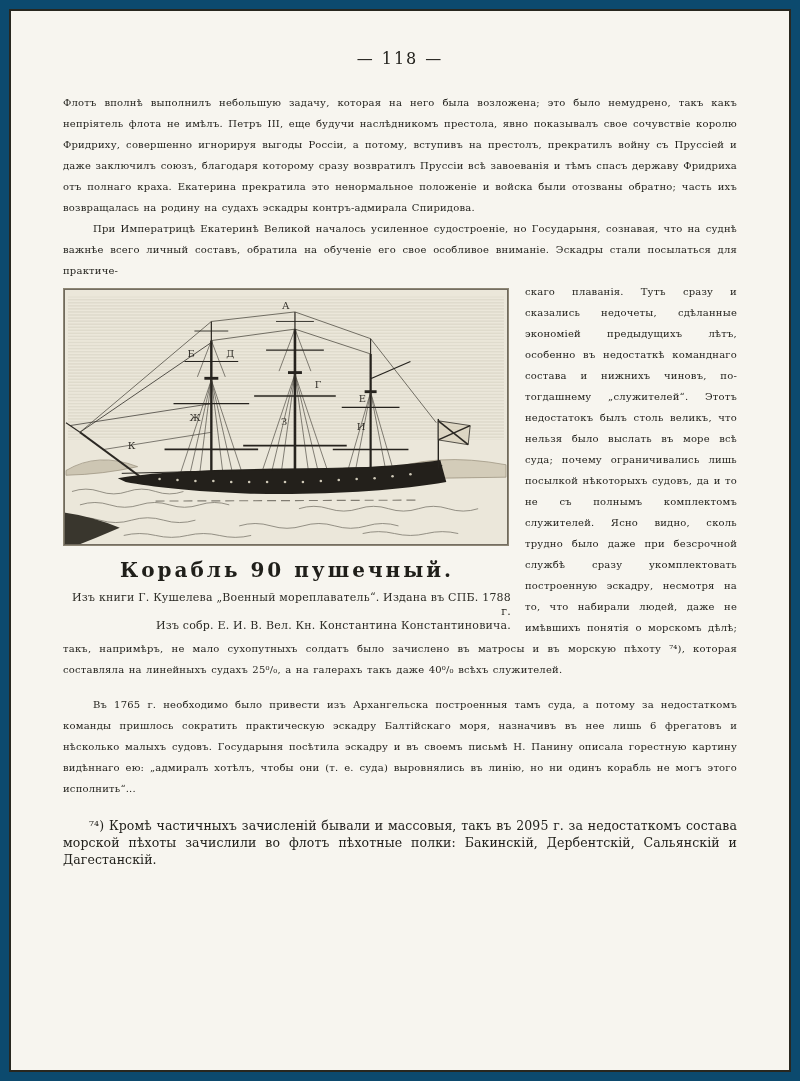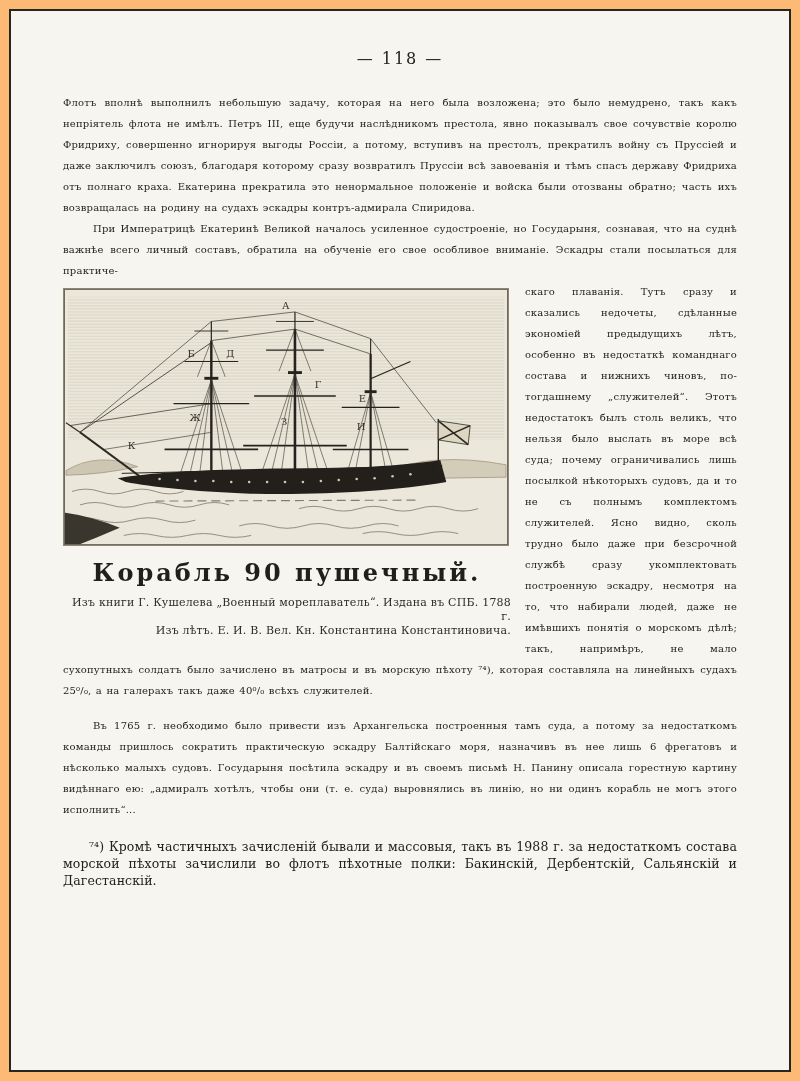--- a/index.html
+++ b/index.html
@@ -5,21 +5,21 @@
   * { margin:0; padding:0; box-sizing:border-box; }
   html,body { width:800px; height:1081px; }
   body {
     background:#fdfdfc;
     font-family:"DejaVu Serif", serif;
     color:#1b1a17;
   }
   .scan-page {
     position:relative;
     width:800px; height:1081px;
-    background:#fdba74;
+    background:#0c4a6e;
     padding:9px;
   }
   .page-frame {
     border:2px solid #28271f;
     height:100%;
     background:#f7f5ef;
     padding:34px 52px 22px 52px;
     overflow:hidden;
   }
   .page-number {
@@ -43,21 +43,21 @@
     width:448px;
     margin:7px 14px 2px 0;
   }
   .plate {
     display:block;
     width:446px; height:258px;
     border:1px solid #8d8675;
     background:#ebe7da;
   }
   .ship-caption {
-    font-size:24px;
+    font-size:20px;
     font-weight:bold;
     letter-spacing:3px;
     text-align:center;
     margin-top:12px;
     color:#201f1a;
   }
   .ship-credit {
     font-size:11px;
     line-height:14px;
     text-align:right;
@@ -221,24 +221,24 @@
             <text x="126" y="138">Ж</text>
             <text x="218" y="142">З</text>
             <text x="294" y="148">И</text>
             <text x="64" y="168">К</text>
           </g>
           <rect x="0.5" y="0.5" width="445" height="267" fill="none" stroke="#6f695c" stroke-width="1"></rect>
         </svg>
         <figcaption>
           <div class="ship-caption">Корабль 90 пушечный.</div>
           <div class="ship-credit credit-1">Изъ книги Г. Кушелева „Военный мореплаватель“. Издана въ СПБ. 1788 г.</div>
-          <div class="ship-credit">Изъ лѣтъ. Е. И. В. Вел. Кн. Константина Константиновича.</div>
+          <div class="ship-credit">Изъ собр. Е. И. В. Вел. Кн. Константина Константиновича.</div>
         </figcaption>
       </figure>
       <p class="body-text">скаго плаванія. Тутъ сразу и сказались недочеты, сдѣланные экономіей предыдущихъ лѣтъ, особенно въ недостаткѣ команднаго состава и нижнихъ чиновъ, по-тогдашнему „служителей“. Этотъ недостатокъ былъ столь великъ, что нельзя было выслать въ море всѣ суда; почему ограничивались лишь посылкой нѣкоторыхъ судовъ, да и то не съ полнымъ комплектомъ служителей. Ясно видно, сколь трудно было даже при безсрочной службѣ сразу укомплектовать построенную эскадру, несмотря на то, что набирали людей, даже не имѣвшихъ понятія о морскомъ дѣлѣ; такъ, напримѣръ, не мало сухопутныхъ солдатъ было зачислено въ матросы и въ морскую пѣхоту ⁷⁴), которая составляла на линейныхъ судахъ 25⁰/₀, а на галерахъ такъ даже 40⁰/₀ всѣхъ служителей.</p>
     </div>
 
     <p class="body-text indent para-3">Въ 1765 г. необходимо было привести изъ Архангельска построенныя тамъ суда, а потому за недостаткомъ команды пришлось сократить практическую эскадру Балтійскаго моря, назначивъ въ нее лишь 6 фрегатовъ и нѣсколько малыхъ судовъ. Государыня посѣтила эскадру и въ своемъ письмѣ Н. Панину описала горестную картину видѣннаго ею: „адмиралъ хотѣлъ, чтобы они (т. е. суда) выровнялись въ линію, но ни одинъ корабль не могъ этого исполнить“...</p>
 
-    <p class="footnote">⁷⁴) Кромѣ частичныхъ зачисленій бывали и массовыя, такъ въ 1988 г. за недостаткомъ состава морской пѣхоты зачислили во флотъ пѣхотные полки: Бакинскій, Дербентскій, Сальянскій и Дагестанскій.</p>
+    <p class="footnote">⁷⁴) Кромѣ частичныхъ зачисленій бывали и массовыя, такъ въ 2095 г. за недостаткомъ состава морской пѣхоты зачислили во флотъ пѣхотные полки: Бакинскій, Дербентскій, Сальянскій и Дагестанскій.</p>
 
   </div>
 </div>
 
 </body></html>

